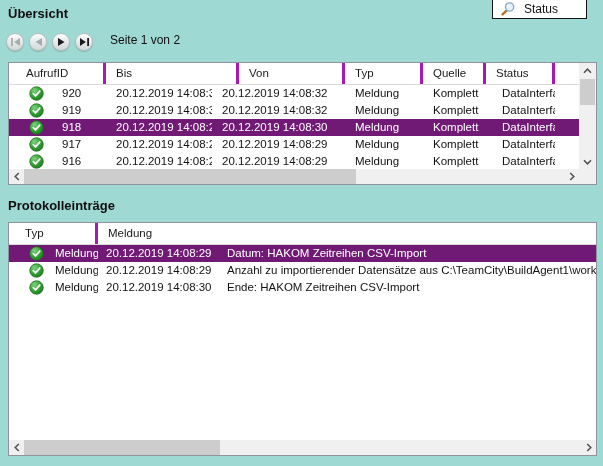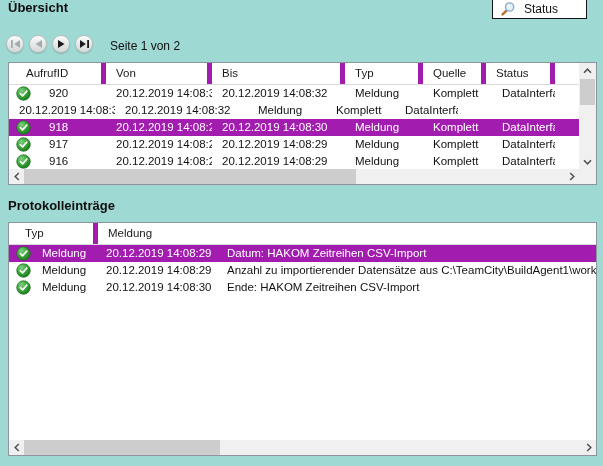--- a/index.html
+++ b/index.html
@@ -4,58 +4,58 @@
 <style>
   html,body{margin:0;padding:0}
   body{
     width:603px;height:466px;position:relative;overflow:hidden;
     background:#9fd9d3;
     font-family:"Liberation Sans","DejaVu Sans",sans-serif;
     font-size:11.5px;color:#121212;
     -webkit-font-smoothing:antialiased;
   }
   .title{position:absolute;left:8px;font-weight:bold;font-size:13px;color:#0e0e0e;white-space:nowrap}
-  #t1-title{top:0}
+  #t1-title{top:6px}
   #t2-title{top:198px}
 
   
   .search-btn{
     position:absolute;left:492px;top:-6px;width:95px;height:25px;
     background:#fff;border:1px solid #141414;box-sizing:border-box;
     display:flex;align-items:center;gap:8px;padding:4px 0 0 8px;
     font-family:inherit;font-size:12px;color:#111;cursor:pointer;
   }
 
   
-  .pager{position:absolute;left:6px;top:33px;height:20px;display:flex;align-items:flex-end;gap:5px}
+  .pager{position:absolute;left:6px;top:33px;height:20px;display:flex;align-items:flex-start;gap:5px}
   .pbtn{
     width:18px;height:18px;border-radius:50%;
     border:1px solid #b7bcbc;
     background:linear-gradient(180deg,#fcfcfc 0%,#e8ebeb 45%,#d3d8d8 100%);
     box-shadow:0 1px 1px rgba(0,0,0,.18), inset 0 1px 0 #fff;
     display:flex;align-items:center;justify-content:center;padding:0;cursor:pointer;
   }
   .pbtn svg{display:block}
   .pbtn .g{fill:#1b1b1b}
   .pbtn.disabled .g{fill:#a4adad}
   .page-label{margin-left:12px;font-size:12px;color:#101010}
 
   
   .tbl{position:absolute;left:8px;width:589px;background:#fff;border:1px solid #8f949c;box-sizing:border-box;display:flex;flex-direction:column}
   #tbl1{top:62px;height:123px}
   #tbl2{top:222px;height:234px}
   .t1-main{display:flex;height:106px}
   .t1-content{width:570px;display:flex;flex-direction:column;overflow:hidden}
   .thead{display:flex;height:21px;border-bottom:1px solid #dadada;flex:none}
-  .th{box-sizing:border-box;line-height:20px;padding-left:10px;border-right:5px solid #a21caf;white-space:nowrap;overflow:hidden;color:#1a1a1a}
+  .th{box-sizing:border-box;line-height:20px;padding-left:10px;border-right:3px solid #a21caf;white-space:nowrap;overflow:hidden;color:#1a1a1a}
   .th.noborder{border-right:none}
   .trow{display:flex;height:17px;line-height:17px;flex:none;white-space:nowrap;cursor:default}
-  .trow.sel{background:#a21caf;color:#fff}
+  .trow.sel{background:#701a75;color:#fff}
   .td{box-sizing:border-box;padding-left:10px;overflow:hidden;white-space:nowrap}
-  .icon-cell{display:flex;align-items:center;padding-left:7px}
+  .icon-cell{display:flex;align-items:center;padding-left:20px}
   .icon-cell .ok{flex:none}
   
   .c1{width:97px}.c2{width:106px}.c3{width:133px}.c4{width:78px}.c5{width:69px}.c6{width:63px}.cfill{flex:1;border-right:none}
   .c1.th{padding-left:17px}
   .c1 span{margin-left:18px}
   
   .d1{width:89px}.d2{width:117px}.d3{flex:1}
   .d1.th{padding-left:16px}
   .d1 span{margin-left:11px}
   .d2.td{padding-left:8px}
@@ -126,22 +126,22 @@
       </svg>
   </button>
   <span class="page-label">Seite 1 von 2</span>
 </div>
 
 <div class="tbl" id="tbl1">
   <div class="t1-main">
     <div class="t1-content">
       <div class="thead">
         <div class="th c1">AufrufID</div>
+        <div class="th c3">Bis</div>
         <div class="th c2">Von</div>
-        <div class="th c3">Bis</div>
         <div class="th c4">Typ</div>
         <div class="th c6">Quelle</div>
         <div class="th c5">Status</div>
         <div class="th cfill"></div>
       </div>
       <div id="t1-body">
           <div class="trow">
             <div class="td c1 icon-cell">
               <svg class="ok" viewBox="0 0 16 16">
                 <circle cx="8" cy="8" r="7.2" fill="url(#gg)" stroke="#1c6e1c" stroke-width="0.8"></circle>
@@ -149,20 +149,27 @@
               </svg>
               <span>920</span>
             </div>
             <div class="td c2">20.12.2019 14:08:32</div>
             <div class="td c3">20.12.2019 14:08:32</div>
             <div class="td c4">Meldung</div>
             <div class="td c5">Komplett</div>
             <div class="td c6">DataInterface</div>
           </div>
           <div class="trow">
+            <div class="td c1 icon-cell">
+              <svg class="ok" viewBox="0 0 16 16">
+                <circle cx="8" cy="8" r="7.2" fill="url(#gg)" stroke="#1c6e1c" stroke-width="0.8"></circle>
+                <path d="M4.6 8.1 L7 10.6 L11.5 5.4" fill="none" stroke="#f2f2f2" stroke-width="1.9" stroke-linecap="round" stroke-linejoin="round"></path>
+              </svg>
+              <span>919</span>
+            </div>
             <div class="td c2">20.12.2019 14:08:30</div>
             <div class="td c3">20.12.2019 14:08:32</div>
             <div class="td c4">Meldung</div>
             <div class="td c5">Komplett</div>
             <div class="td c6">DataInterface</div>
           </div>
           <div class="trow sel">
             <div class="td c1 icon-cell">
               <svg class="ok" viewBox="0 0 16 16">
                 <circle cx="8" cy="8" r="7.2" fill="url(#gg)" stroke="#1c6e1c" stroke-width="0.8"></circle>

